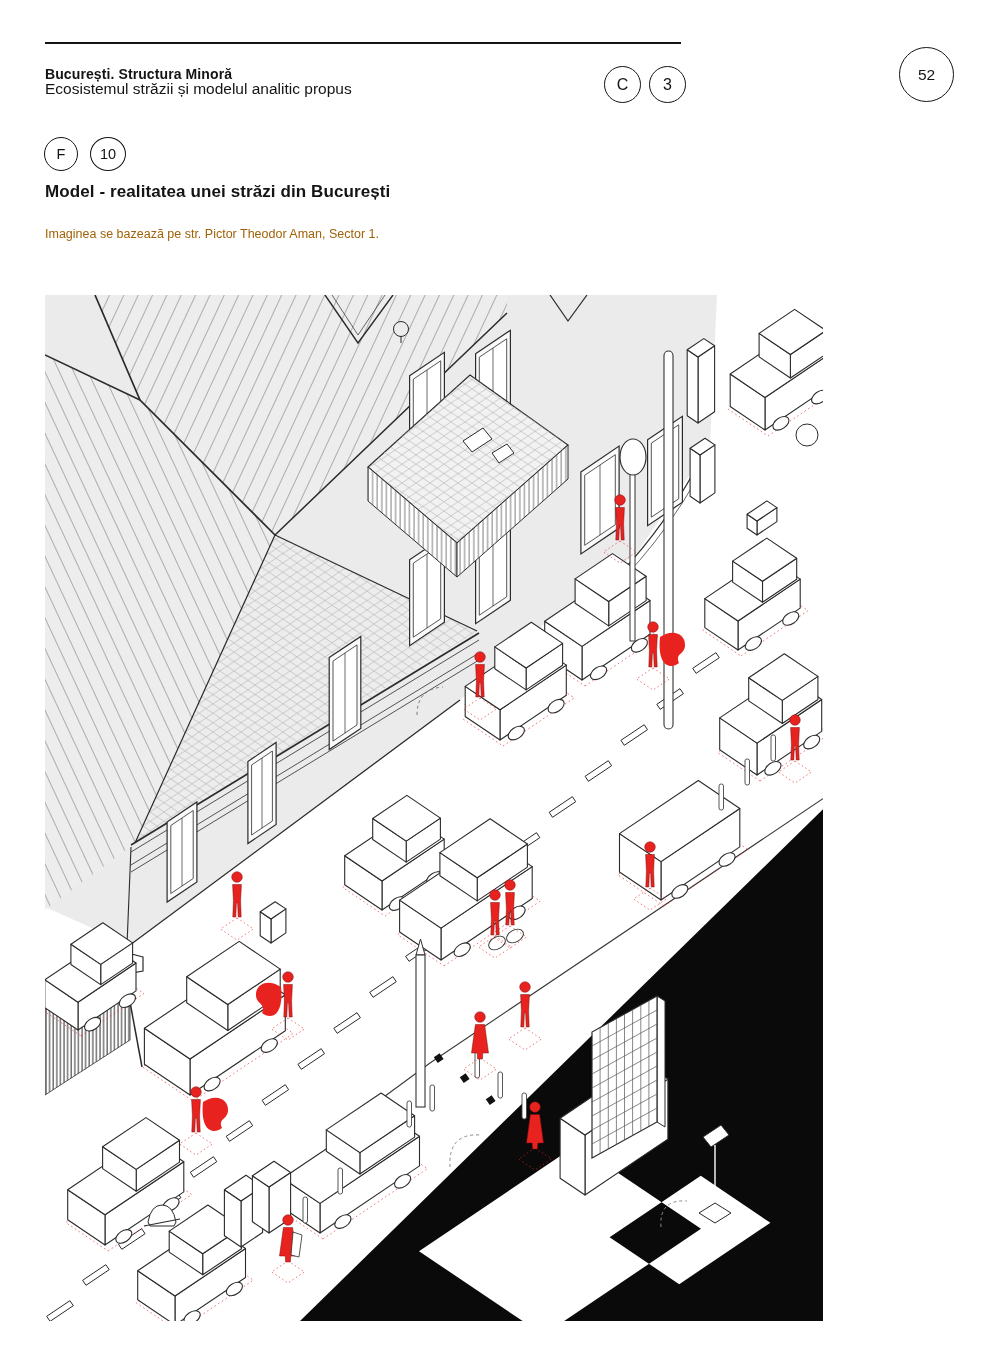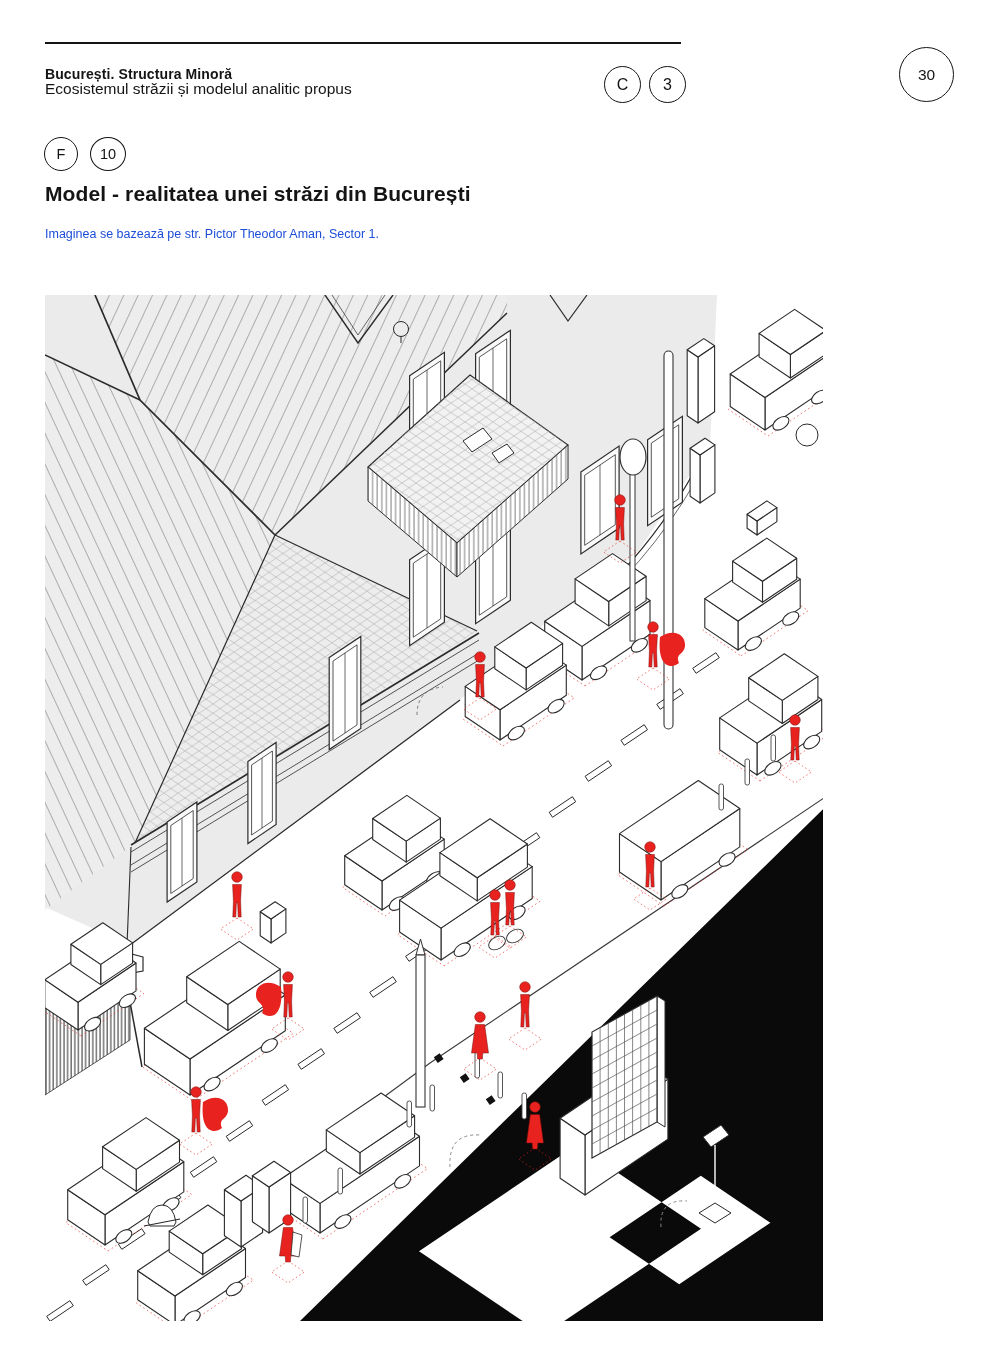--- a/index.html
+++ b/index.html
@@ -7,35 +7,35 @@
   .abs{position:absolute;}
   .rule{left:45px;top:42px;width:636px;height:2px;background:#141414;}
   .h-title{left:45px;top:54px;font-size:14px;font-weight:700;letter-spacing:.1px;margin-top:12px;}
   .h-sub{left:45px;top:80px;font-size:15.5px;font-weight:400;text-align:right;}
   .circle{border:1.6px solid #141414;border-radius:50%;display:flex;align-items:center;justify-content:center;background:#fff;box-sizing:border-box;}
   .c-sec1{left:604px;top:66px;width:37px;height:37px;font-size:16px;font-weight:500;}
   .c-sec2{left:649px;top:66px;width:37px;height:37px;font-size:16px;font-weight:500;}
   .c-page{left:899px;top:47px;width:55px;height:55px;font-size:15.5px;font-weight:500;}
   .c-f1{left:44px;top:137px;width:34px;height:34px;font-size:14.5px;font-weight:500;}
   .c-f2{left:90px;top:137px;width:36px;height:34px;font-size:14.5px;font-weight:400;}
-  .fig-title{left:45px;top:182px;font-size:21px;font-weight:700;letter-spacing:.1px;}
-  .fig-caption{left:45px;top:227px;font-size:12.5px;color:#1d4ed8;}
+  .fig-title{left:45px;top:182px;font-size:17px;font-weight:700;letter-spacing:.1px;}
+  .fig-caption{left:45px;top:227px;font-size:12.5px;color:#a16207;}
   #illustration{left:45px;top:295px;width:778px;height:1026px;}
   #illustration svg{display:block;}
 </style>
 </head>
 <body>
 
 <div>
   <div class="abs rule"></div>
   <div class="abs h-title">București. Structura Minoră</div>
   <div class="abs h-sub">Ecosistemul străzii și modelul analitic propus</div>
   <div class="abs circle c-sec1">C</div>
   <div class="abs circle c-sec2">3</div>
-  <div class="abs circle c-page">30</div>
+  <div class="abs circle c-page">52</div>
   <div class="abs circle c-f1">F</div>
   <div class="abs circle c-f2">10</div>
   <div class="abs fig-title">Model - realitatea unei străzi din București</div>
   <div class="abs fig-caption">Imaginea se bazează pe str. Pictor Theodor Aman, Sector 1.</div>
   <div class="abs" id="illustration">
       <svg viewBox="0 0 778 1026" width="778" height="1026" xmlns="http://www.w3.org/2000/svg">
         <defs>
     <pattern id="hA" width="13" height="13" patternTransform="rotate(-65)" patternUnits="userSpaceOnUse">
             <path d="M0,6.5 H13" stroke="#9c9c9c" stroke-width="0.8"></path>
           </pattern>

